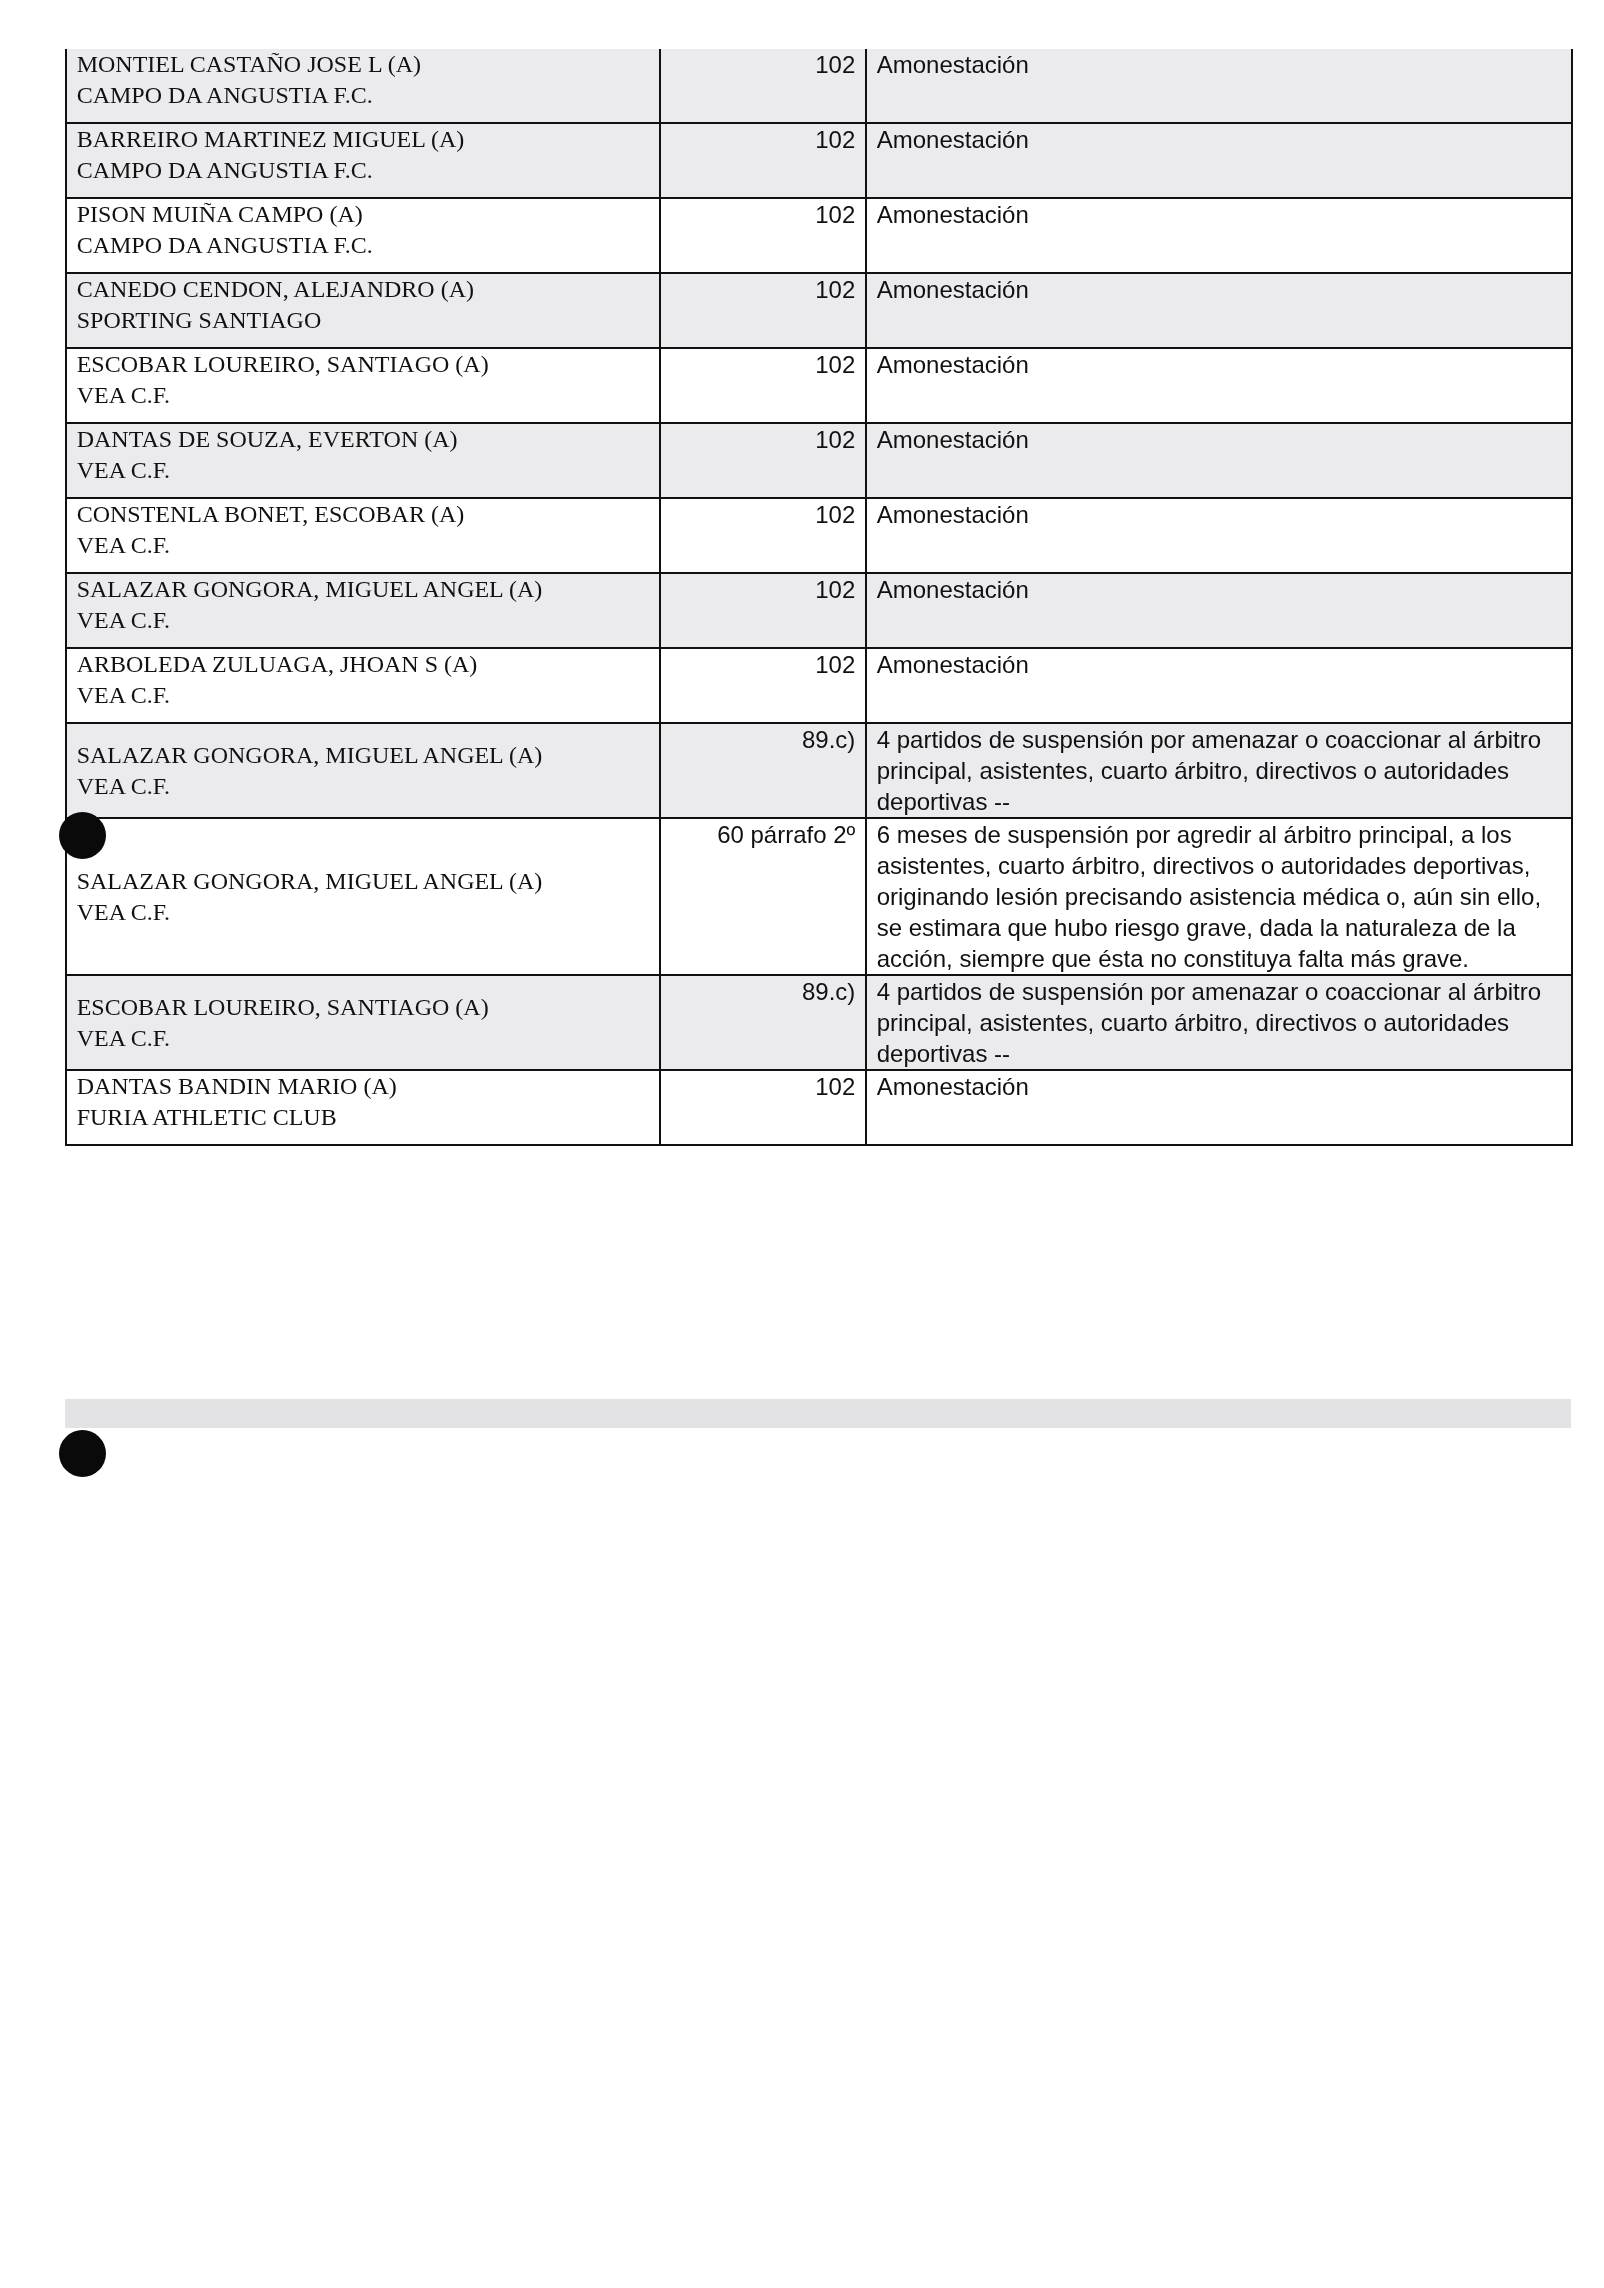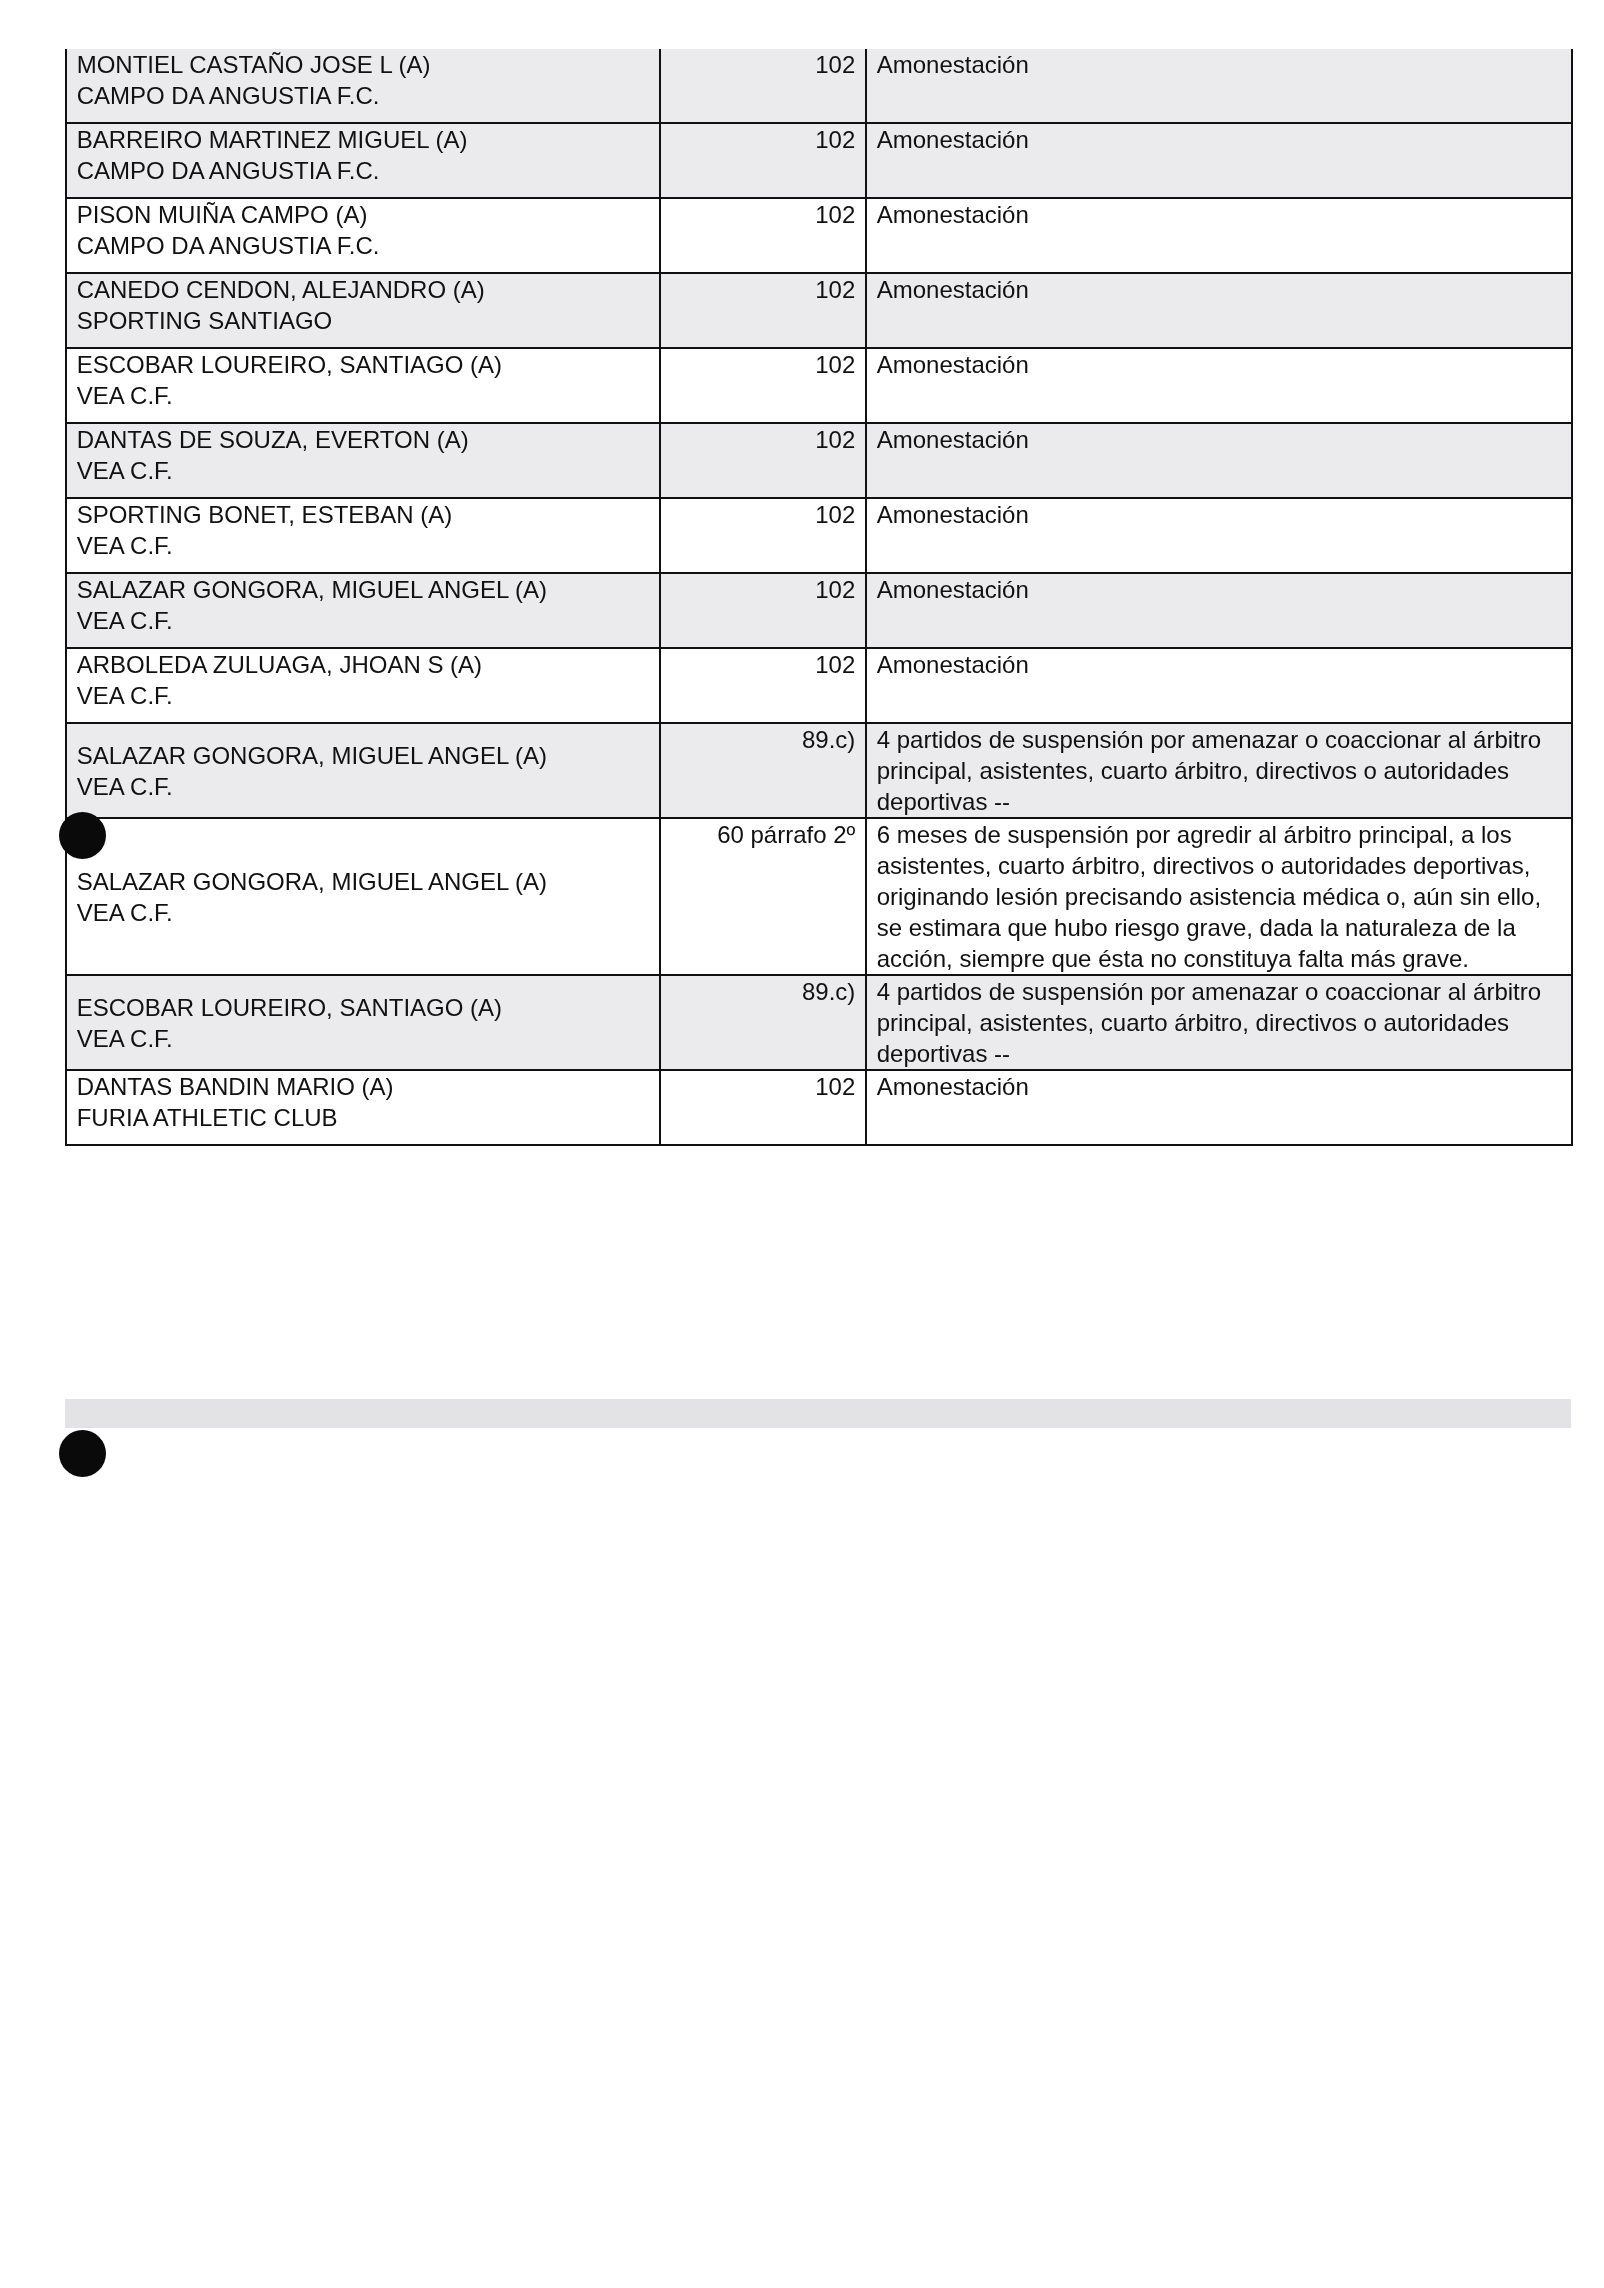--- a/index.html
+++ b/index.html
@@ -16,21 +16,21 @@
   table.sanctions tr.shaded td { background: #ebebee; }
   table.sanctions tr:first-child td { border-top: none; }
   col.c-name { width: 594px; }
   col.c-art { width: 206px; }
   col.c-desc { width: 706px; }
   td.name-cell { padding-top: 4.9px; padding-bottom: 5.8px; }
   td.name-cell.vcenter { vertical-align: middle; }
   td.art-cell { text-align: right; padding-top: 5.8px; }
   td.desc-cell { padding-top: 5.8px; padding-left: 11.6px; }
   .row-std td { height: 73px; }
-  .line { display: block; white-space: nowrap; }
+  .line { display: block; white-space: nowrap; font-family: Liberation Serif, serif; }
   .footer-band {
     position: absolute; left: 65px; top: 1399px; width: 1506px; height: 29px;
     background: #e3e3e6;
   }
   .punch {
     position: absolute; width: 47px; height: 47px; border-radius: 50%; background: #0a0a0a;
   }
   .punch.p1 { left: 59px; top: 812px; }
   .punch.p2 { left: 59px; top: 1430px; }
 </style>
@@ -88,21 +88,21 @@
       <tr class="row-std shaded">
         <td class="name-cell">
             <span class="line">DANTAS DE SOUZA, EVERTON (A)</span>
             <span class="line">VEA C.F.</span>
           </td>
         <td class="art-cell">102</td>
         <td class="desc-cell">Amonestación</td>
       </tr>
       <tr class="row-std">
         <td class="name-cell">
-            <span class="line">SPORTING BONET, ESTEBAN (A)</span>
+            <span class="line">CONSTENLA BONET, ESCOBAR (A)</span>
             <span class="line">VEA C.F.</span>
           </td>
         <td class="art-cell">102</td>
         <td class="desc-cell">Amonestación</td>
       </tr>
       <tr class="row-std shaded">
         <td class="name-cell">
             <span class="line">SALAZAR GONGORA, MIGUEL ANGEL (A)</span>
             <span class="line">VEA C.F.</span>
           </td>

